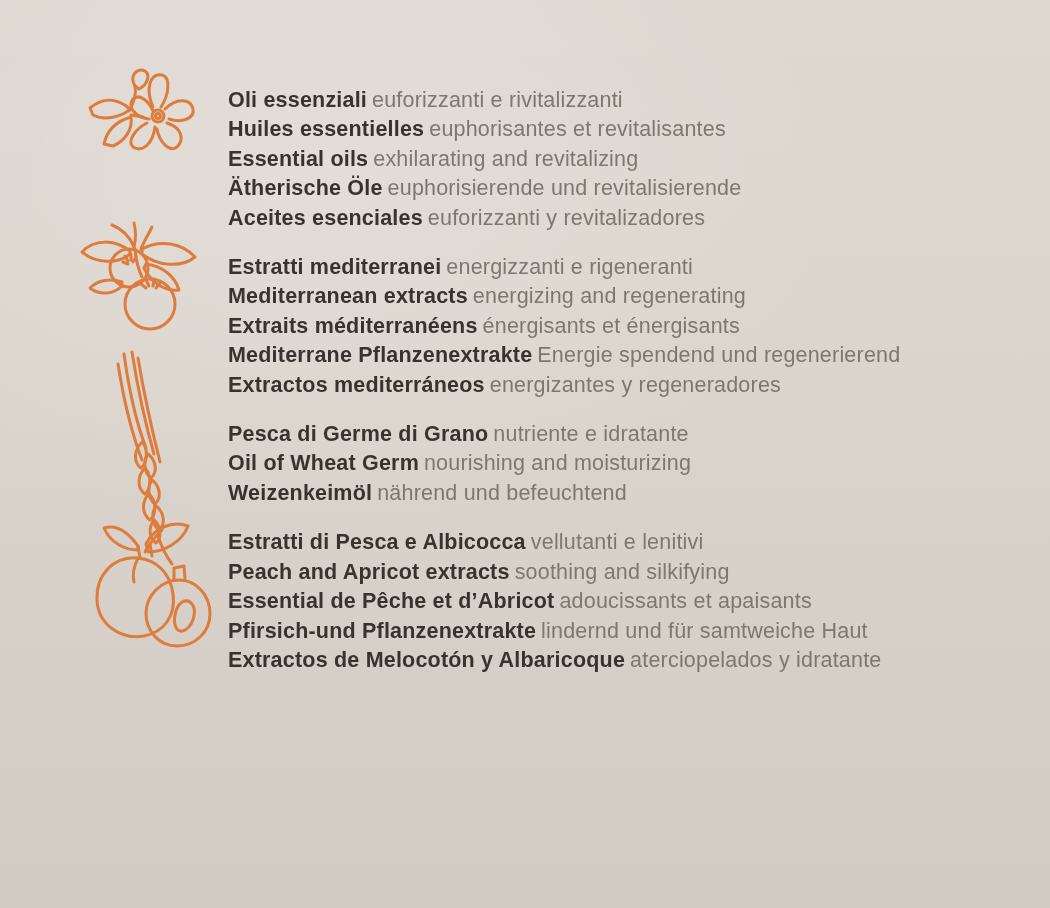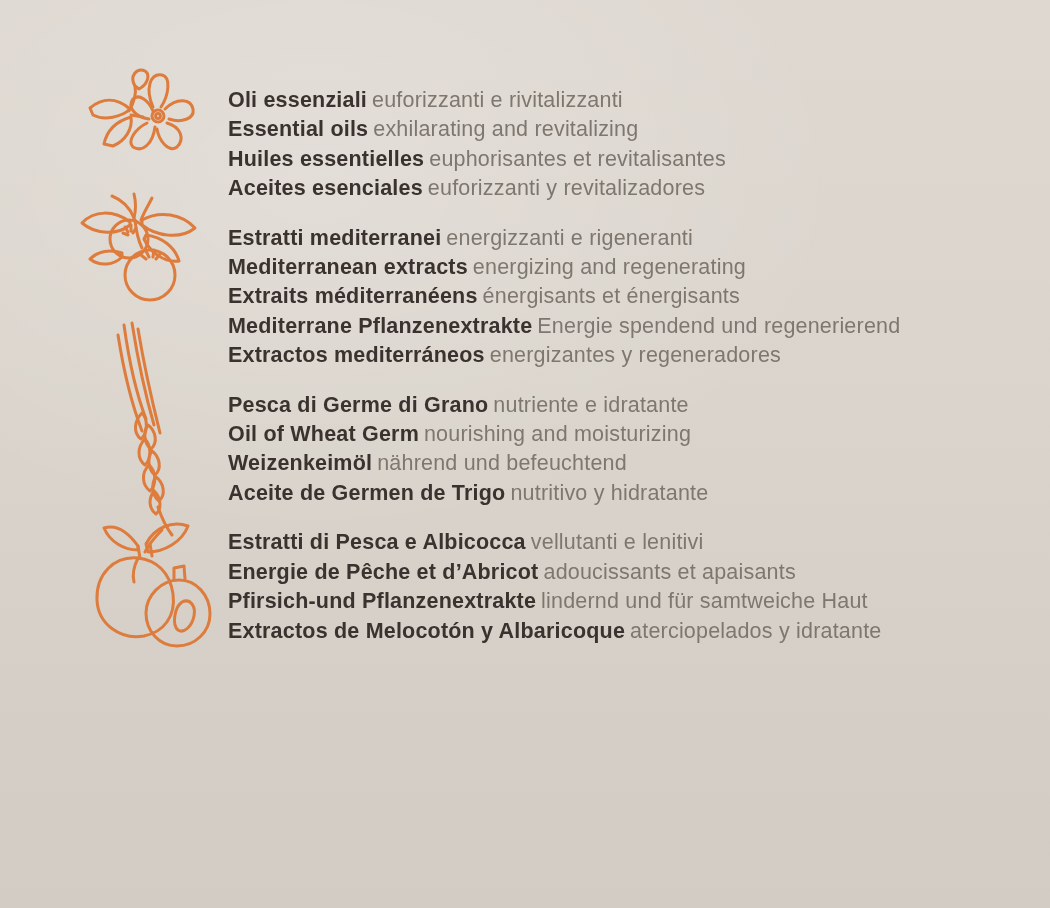--- a/index.html
+++ b/index.html
@@ -75,22 +75,23 @@
           <path d="M87,59 C101,63 105,75 97,83 C89,89 79,77 77,65"></path>
           <path d="M75,63 C73,79 63,89 53,83 C47,77 55,65 67,59"></path>
           <path d="M69,55 C55,53 47,43 53,35 C59,29 69,37 73,47"></path>
           <circle cx="78" cy="52" r="6"></circle>
           <circle cx="78" cy="52" r="2.4"></circle>
         </g>
       </svg>
     </div>
     <div class="text-col">
       <p class="line"><span class="lead">Oli essenziali</span><span class="rest">euforizzanti e rivitalizzanti</span></p>
+      <p class="line"><span class="lead">Huiles essentielles</span><span class="rest">euphorisantes et revitalisantes</span></p>
       <p class="line"><span class="lead">Essential oils</span><span class="rest">exhilarating and revitalizing</span></p>
-      <p class="line"><span class="lead">Huiles essentielles</span><span class="rest">euphorisantes et revitalisantes</span></p>
+      <p class="line"><span class="lead">Ätherische Öle</span><span class="rest">euphorisierende und revitalisierende</span></p>
       <p class="line"><span class="lead">Aceites esenciales</span><span class="rest">euforizzanti y revitalizadores</span></p>
     </div>
   </div>
 
   <div class="section">
     <div class="icon-col">
       <svg class="svg-citrus" width="132" height="112" viewBox="0 0 132 112">
         <g class="sketch">
           <path d="M58,2 C60,10 60,18 58,26"></path>
           <path d="M36,4 C46,8 54,16 58,26"></path>
@@ -132,21 +133,20 @@
           <path d="M60,156 C68,162 70,174 63,180 C56,175 55,162 60,156 Z"></path>
           <path d="M58,170 C52,178 53,188 60,193 C66,188 65,176 58,170 Z"></path>
           <path d="M62,186 C66,198 70,206 76,214"></path>
         </g>
       </svg>
     </div>
     <div class="text-col">
       <p class="line"><span class="lead">Pesca di Germe di Grano</span><span class="rest">nutriente e idratante</span></p>
       <p class="line"><span class="lead">Oil of Wheat Germ</span><span class="rest">nourishing and moisturizing</span></p>
       <p class="line"><span class="lead">Weizenkeimöl</span><span class="rest">nährend und befeuchtend</span></p>
-      <p class="line"><span class="lead">Aceite de Germen de Trigo</span><span class="rest">nutritivo y hidratante</span></p>
     </div>
   </div>
 
   <div class="section">
     <div class="icon-col">
       <svg class="svg-peach" width="146" height="132" viewBox="0 0 146 132">
         <g class="sketch">
           <path d="M56,38 C32,36 14,54 15,80 C16,104 38,120 62,116 C82,112 94,96 91,74 C88,52 74,40 56,38 Z"></path>
           <path d="M56,38 C52,46 50,54 52,62"></path>
           <path d="M58,38 L56,26 M68,24 L70,36"></path>
@@ -154,19 +154,20 @@
           <path d="M64,24 C72,8 90,0 106,6 C100,22 82,32 66,32 Z"></path>
           <path d="M80,10 C72,18 66,26 63,32"></path>
           <path d="M97,60 C114,60 128,75 128,94 C128,112 113,126 95,126 C77,126 64,111 64,93 C64,76 79,60 97,60 Z"></path>
           <path d="M92,60 L92,48 L102,46 L103,59"></path>
           <path d="M100,82 C108,78 114,86 112,96 C110,106 102,114 96,110 C90,105 92,88 100,82 Z"></path>
         </g>
       </svg>
     </div>
     <div class="text-col">
       <p class="line"><span class="lead">Estratti di Pesca e Albicocca</span><span class="rest">vellutanti e lenitivi</span></p>
-      <p class="line"><span class="lead">Energie de Pêche et d’Abricot</span><span class="rest">adoucissants et apaisants</span></p>
+      <p class="line"><span class="lead">Peach and Apricot extracts</span><span class="rest">soothing and silkifying</span></p>
+      <p class="line"><span class="lead">Essential de Pêche et d’Abricot</span><span class="rest">adoucissants et apaisants</span></p>
       <p class="line"><span class="lead">Pfirsich-und Pflanzenextrakte</span><span class="rest">lindernd und für samtweiche Haut</span></p>
       <p class="line"><span class="lead">Extractos de Melocotón y Albaricoque</span><span class="rest">aterciopelados y idratante</span></p>
     </div>
   </div>
 
 </div>
 
 </body></html>

